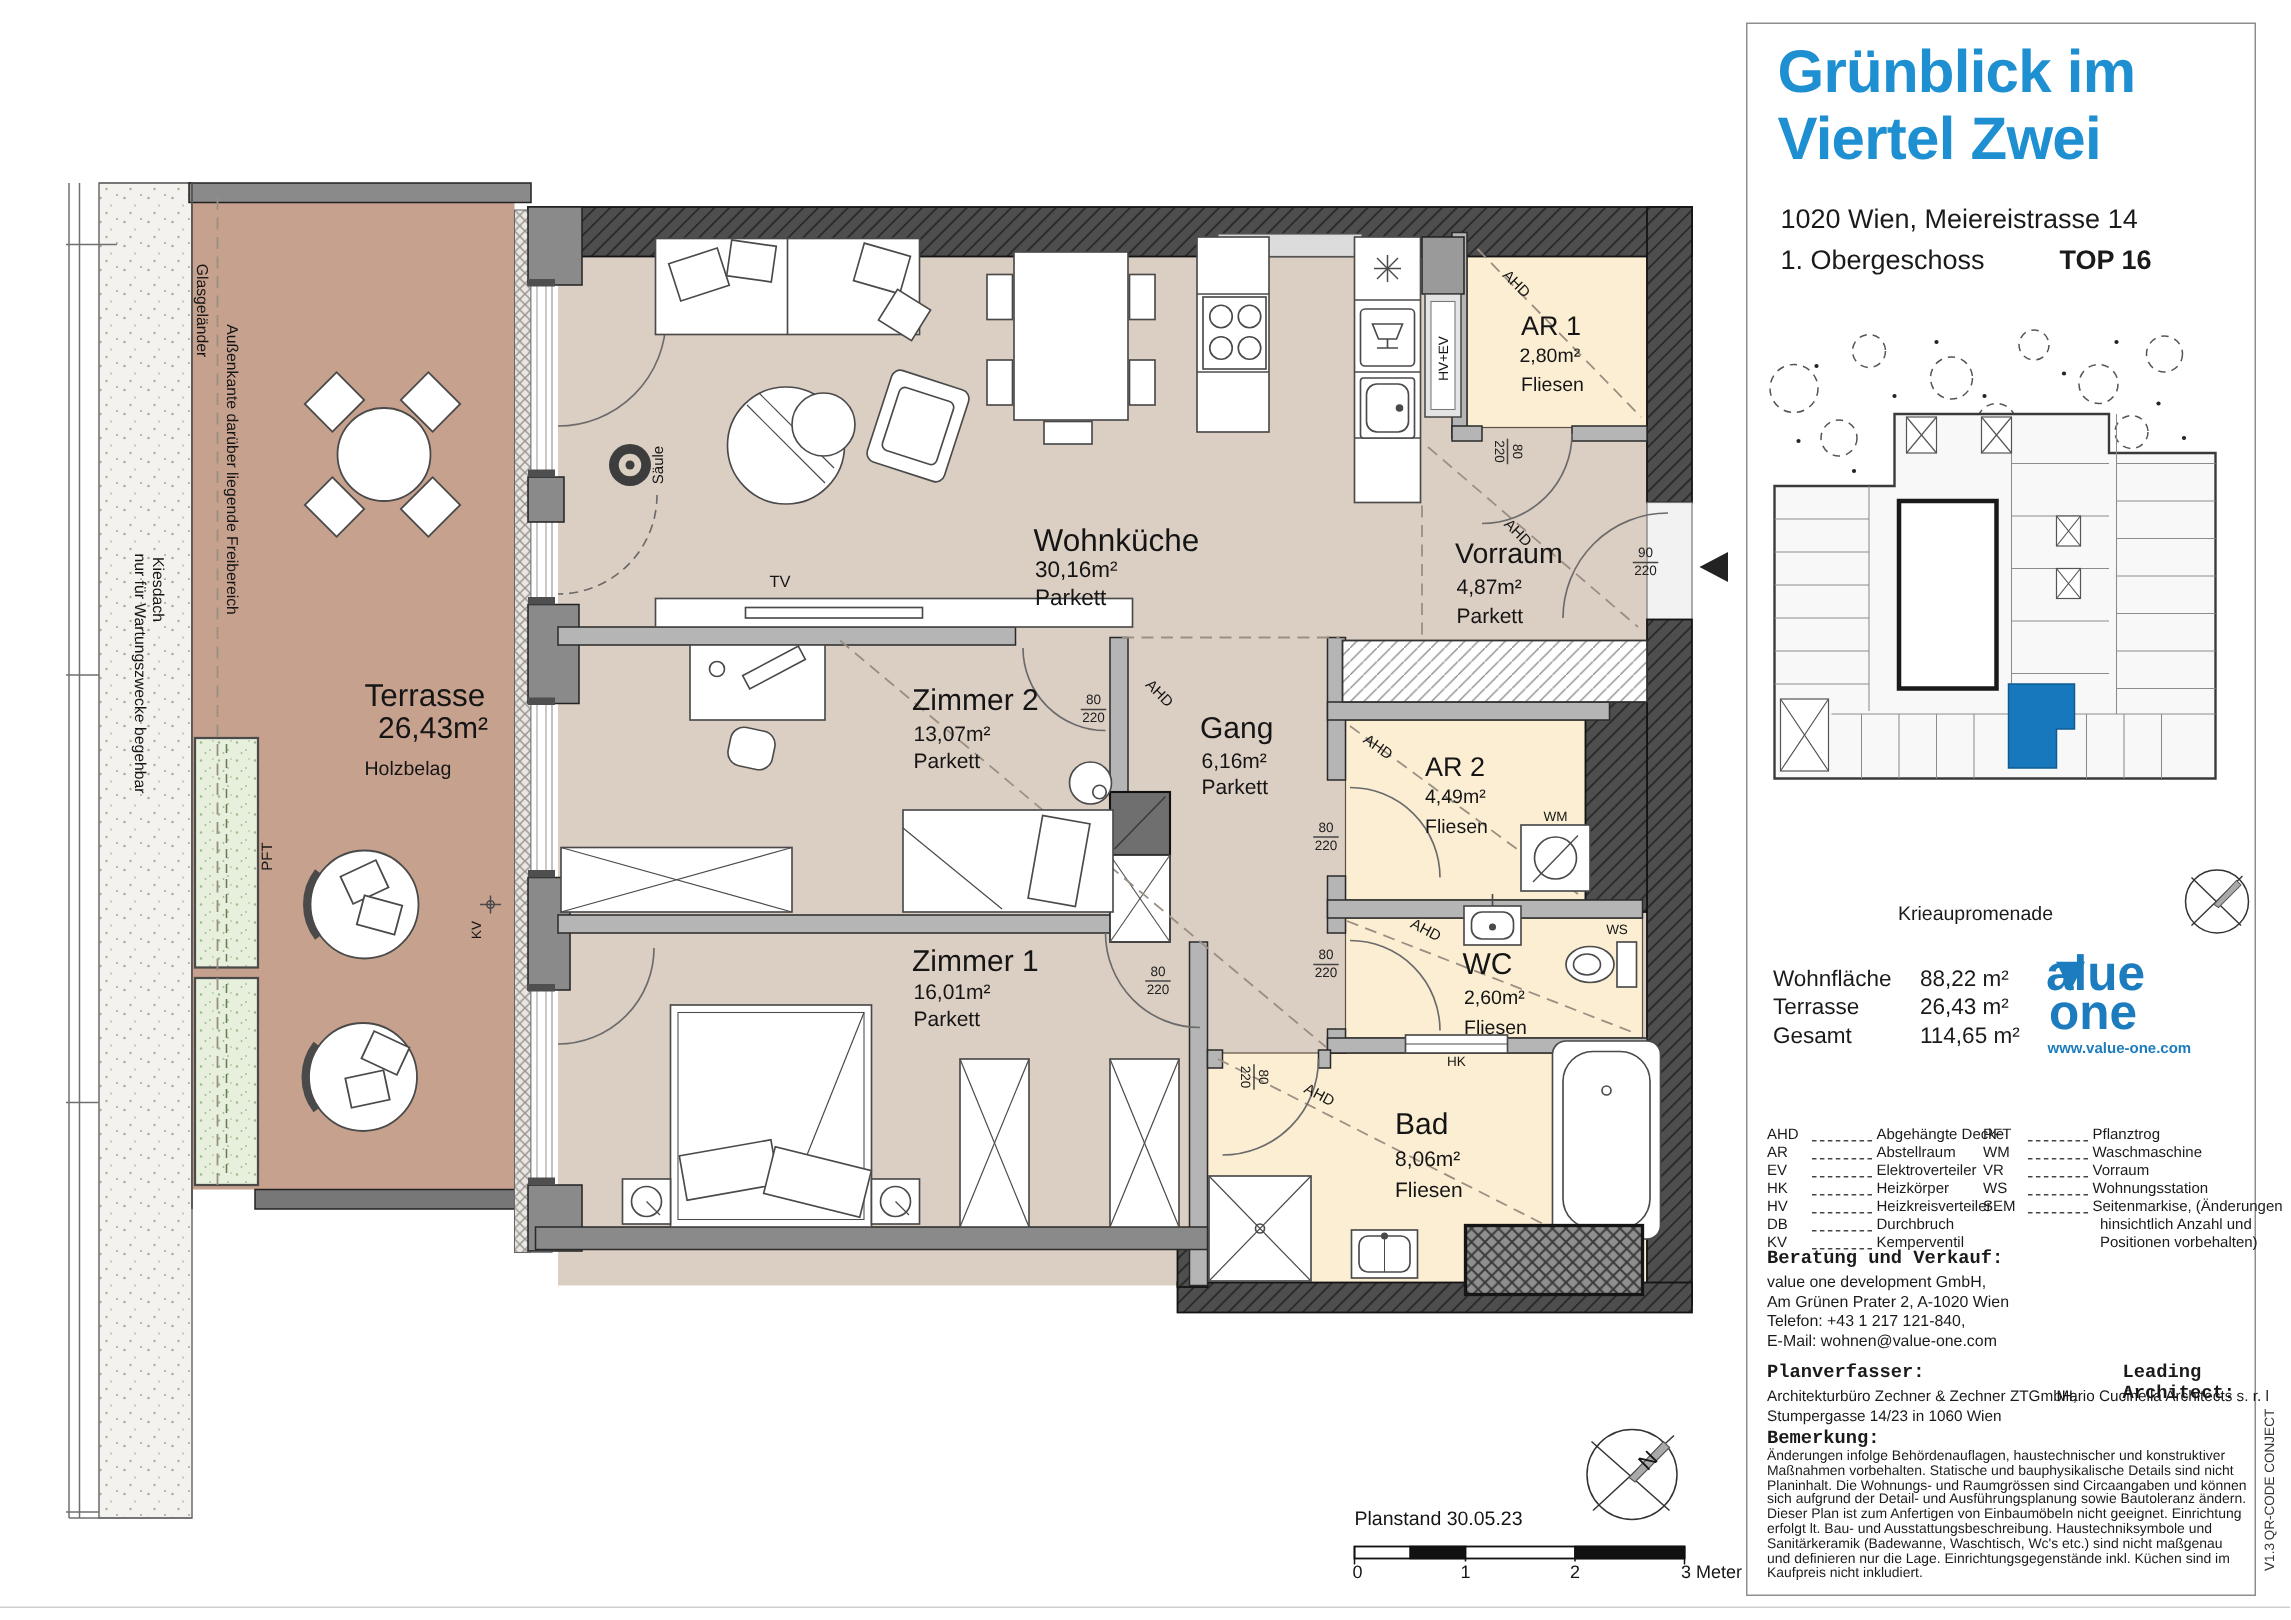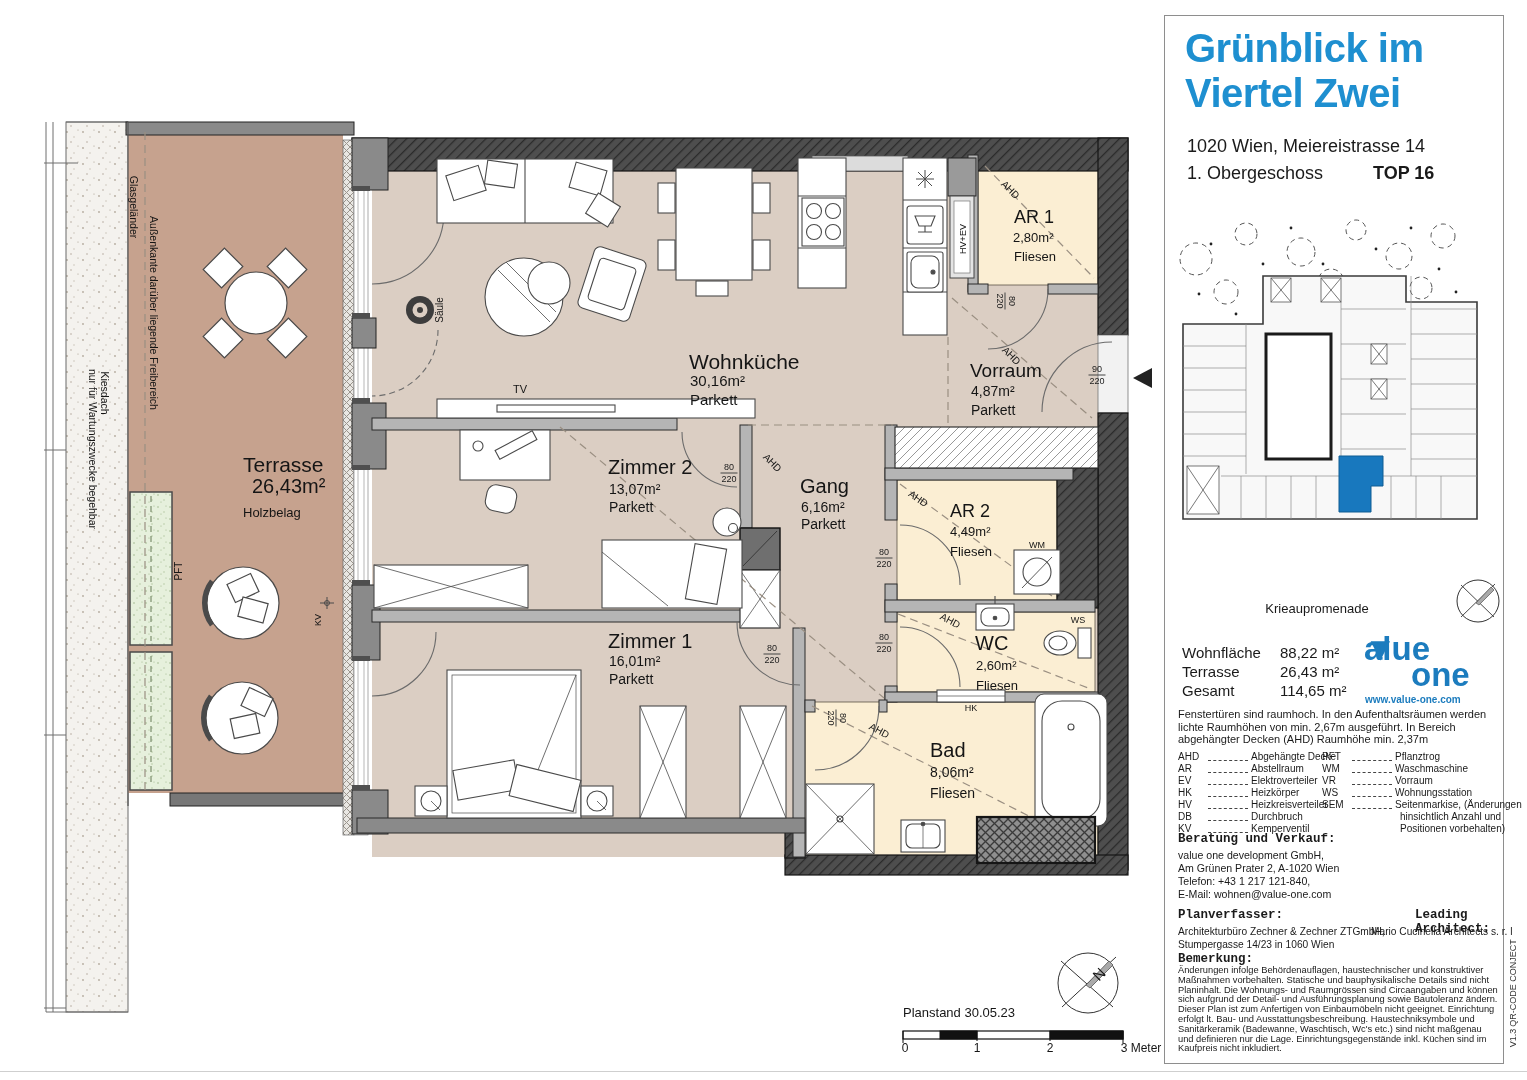--- a/index.html
+++ b/index.html
@@ -23,21 +23,21 @@
   .topnr{left:208px;top:147px;font-size:18px;font-weight:bold;}
   .siteplan{left:6px;top:198px;}
   .krieau{left:152px;top:585px;font-size:13px;transform:translateX(-50%);}
   .mini-compass{left:290px;top:562px;}
   .areas{left:17px;top:628px;width:200px;font-size:15px;height:70px;}
   .areas .r{position:absolute;left:0;width:200px;height:19px;}
   .areas .l{position:absolute;left:0;}
   .areas .v{position:absolute;left:98px;}
   .logo{left:199px;top:618px;width:130px;height:80px;color:#1c7cbe;}
   .logo .w1{left:0;top:0;font-size:33px;font-weight:bold;letter-spacing:0px;line-height:30px;}
-  .logo .w2{left:2px;top:26px;font-size:33px;font-weight:bold;line-height:30px;margin-left:45px;}
+  .logo .w2{left:2px;top:26px;font-size:33px;font-weight:bold;line-height:30px;}
   .logo .url{left:1px;top:60px;font-size:10px;font-weight:bold;}
   .cnote{left:13px;top:692px;width:315px;font-size:11px;line-height:12.6px;}
   .legend{left:13px;top:736px;width:320px;font-size:10px;line-height:10.2px;height:86px;}
   .legend .row{position:absolute;display:flex;width:150px;align-items:flex-end;}
   .legend .abbr{width:30px;flex:none;position:static;}
   .legend .ldr{flex:none;width:40px;height:7px;border-bottom:1px dashed #444;margin:0 3px 1px 0;position:static;}
   .legend .dsc{flex:none;white-space:nowrap;position:static;}
   .legend .extra{left:222px;font-size:10px;white-space:nowrap;}
   .blk-h{font-size:12.5px;font-weight:bold;font-family:Liberation Mono, monospace;}
   .blk-t{font-size:10.6px;line-height:13px;white-space:nowrap;}
@@ -588,21 +588,20 @@
 
     <div class="logo">
       <span class="w1">
           <span>▼</span>
           <span title="value">alue</span>
         </span>
       <span class="w2">one</span>
       <span class="url">www.value-one.com</span>
     </div>
 
-    <div class="cnote">Fenstertüren sind raumhoch. In den Aufenthaltsräumen werden lichte Raumhöhen von min. 2,67m ausgeführt. In Bereich abgehängter Decken (AHD) Raumhöhe min. 2,37m</div>
 
     <div class="legend">
       <div class="row" style="top:0;">
           <span class="abbr">AHD</span>
           <span class="ldr"></span>
           <span class="dsc">Abgehängte Decke</span>
         </div>
       <div class="row" style="top:12px;">
           <span class="abbr">AR</span>
           <span class="ldr"></span>

